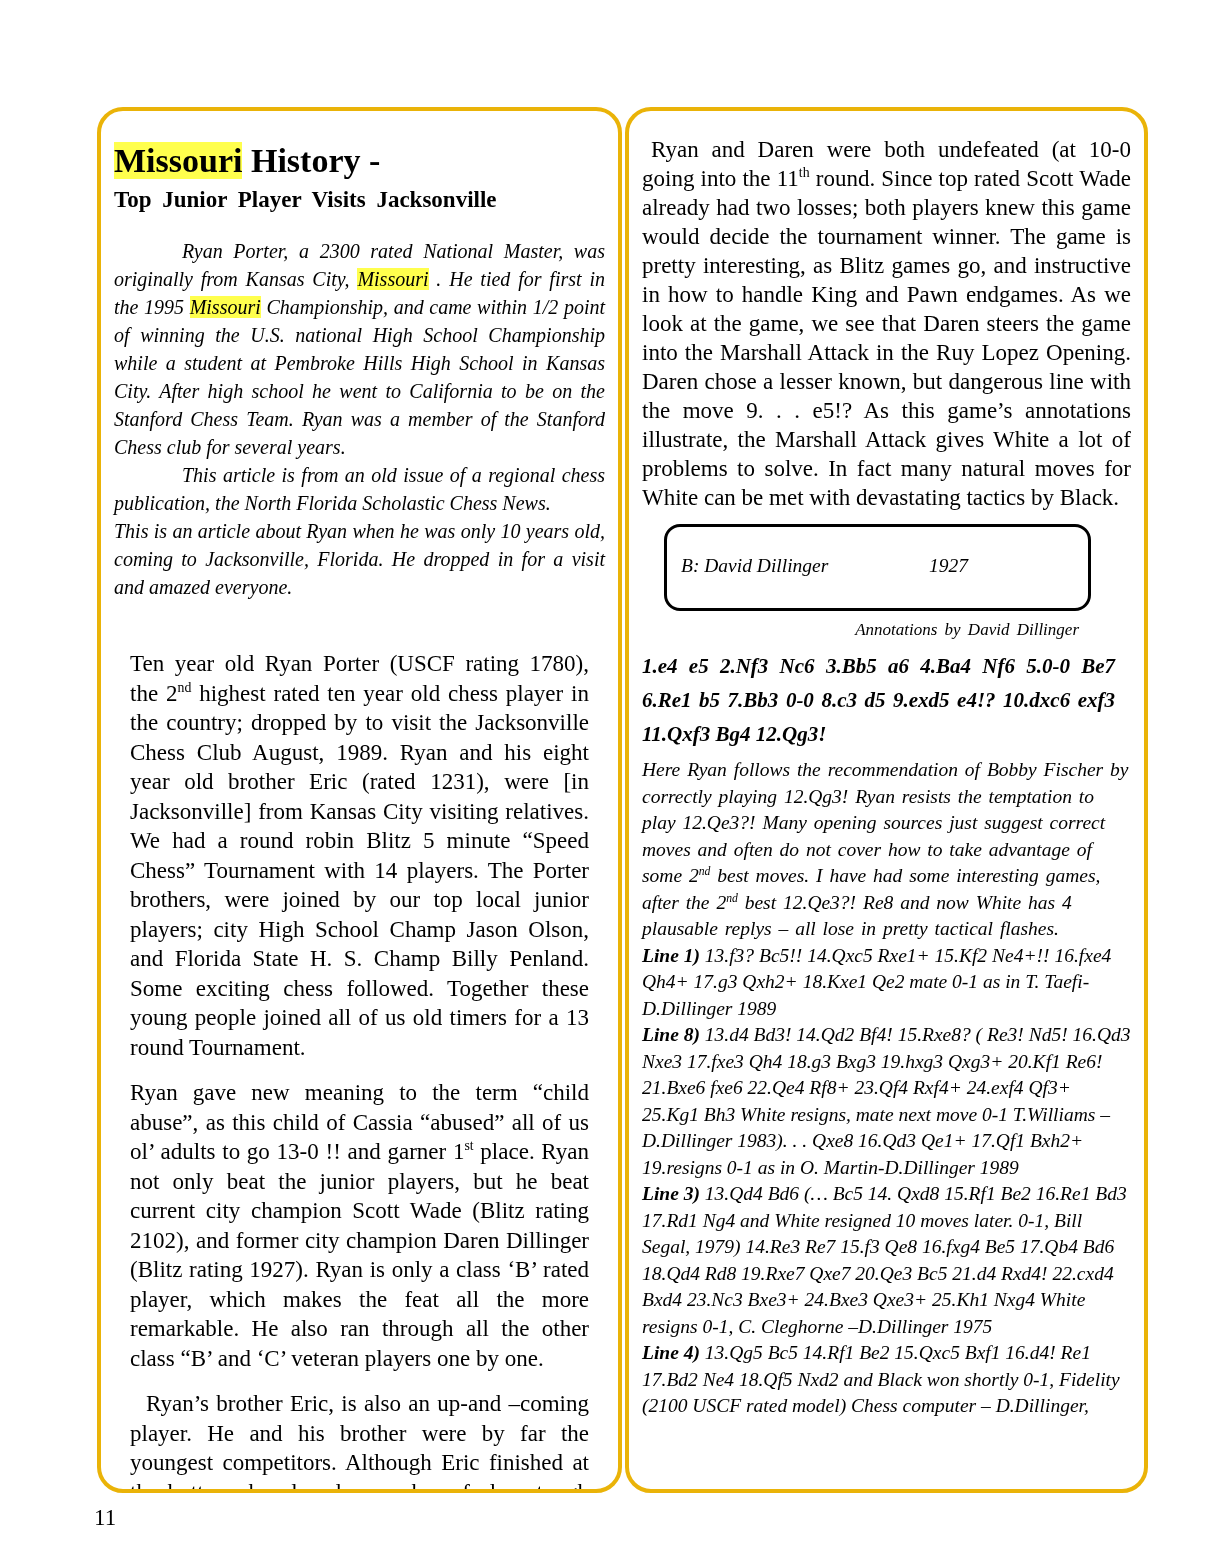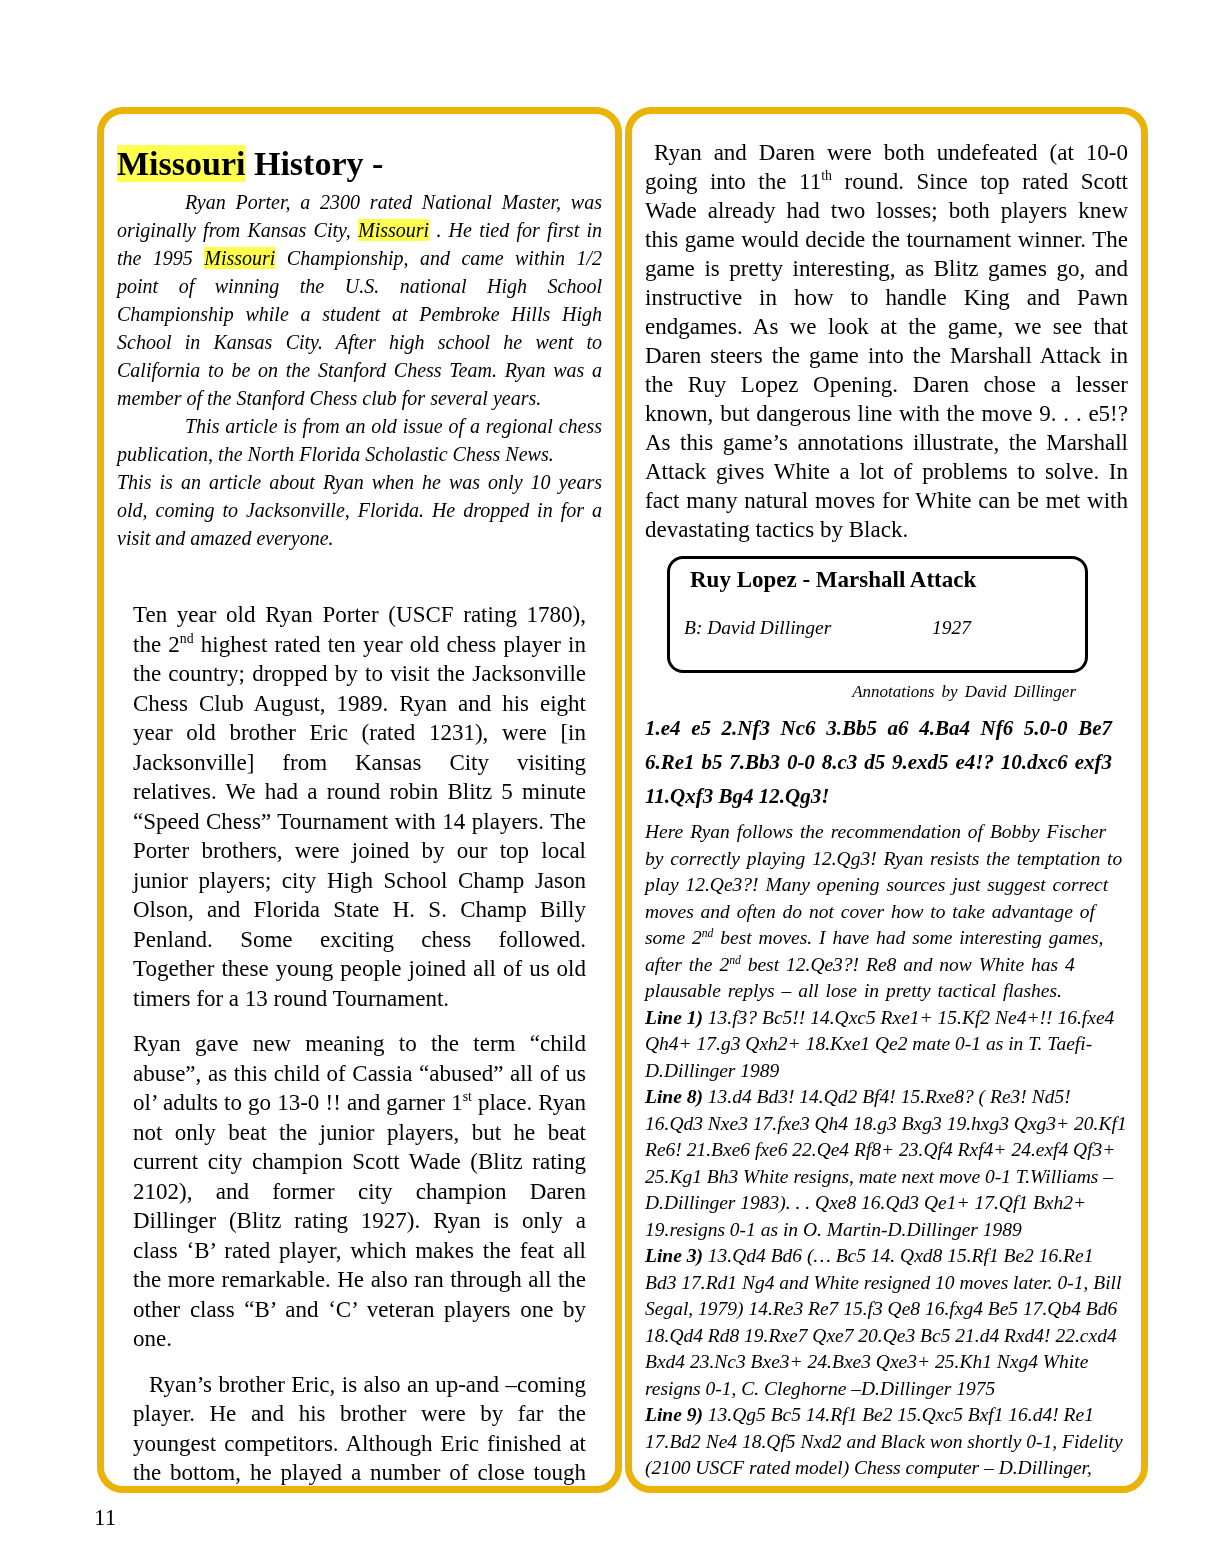--- a/index.html
+++ b/index.html
@@ -7,21 +7,21 @@
     width:1206px;height:1566px;
     background:#ffffff;
     font-family:"Liberation Serif", serif;
     color:#000;
     position:relative;
   }
   .page{position:absolute;left:0;top:0;width:1206px;height:1566px;background:#fff;}
   .col-box{
     position:absolute;
     box-sizing:border-box;
-    border:7px solid #eab308;
+    border:4px solid #eab308;
     border-radius:26px;
     background:#fff;
     overflow:hidden;
   }
   .box-left{left:97px;top:107px;width:525px;height:1386px;padding:30px 13px 10px 13px;}
   .box-right{left:625px;top:107px;width:523px;height:1386px;padding:24px 13px 10px 13px;}
 
   
   .title{font-size:34px;font-weight:bold;line-height:40px;margin:0 0 4px 0;}
   .hl{background:#ffff4d;}
@@ -62,58 +62,58 @@
 
   .page-number{position:absolute;left:94px;top:1505px;font-size:23px;}
 </style>
 </head>
 <body>
 
 <div class="page">
 
   <div class="col-box box-left">
     <h1 class="title"><span class="hl">Missouri</span><span> History -</span></h1>
+    <h2 class="subtitle">Top Junior Player Visits Jacksonville</h2>
 
     <div class="intro">
       <p class="indent"><span>Ryan Porter, a 2300 rated National Master, was originally from Kansas City, </span><span class="hl">Missouri</span><span> . He tied for first in the 1995 </span><span class="hl">Missouri</span><span> Championship, and came within 1/2 point of winning the U.S. national High School Championship while a student at Pembroke Hills High School in Kansas City. After high school he went to California to be on the Stanford Chess Team.  Ryan was a member of the Stanford Chess club for several years.</span></p>
       <p class="indent"><span>This article is from an old issue of a regional chess publication, the North Florida Scholastic Chess News.</span></p>
       <p><span>This is an article about Ryan when he was only 10 years old, coming to Jacksonville, Florida.  He dropped in for a visit and amazed everyone.</span></p>
     </div>
 
     <div class="body-text">
       <p><span>Ten year old Ryan Porter (USCF rating 1780), the 2</span><span class="sup">nd</span><span> highest rated ten year old chess player in the country; dropped by to visit the Jacksonville Chess Club August, 1989. Ryan and his eight year old brother Eric (rated 1231), were [in Jacksonville] from Kansas City visiting relatives. We had a round robin Blitz 5 minute “Speed Chess” Tournament with 14 players. The Porter brothers, were joined by our top local junior players; city High School Champ Jason Olson, and Florida State H. S. Champ Billy Penland.  Some exciting chess followed.  Together these young people joined all of us old timers for a 13 round Tournament.</span></p>
       <p><span>Ryan gave new meaning to the term “child abuse”, as this child of Cassia “abused” all of us ol’ adults to go  13-0 !! and garner 1</span><span class="sup">st</span><span> place. Ryan not only beat the junior players, but he beat current city champion Scott Wade (Blitz rating 2102), and former city champion Daren Dillinger (Blitz rating 1927).  Ryan is only a class ‘B’ rated player, which makes the feat all the more remarkable.  He also ran through all the other class “B’ and ‘C’ veteran players one by one.</span></p>
       <p class="indent-sm"><span>Ryan’s brother Eric, is also an up-and –coming player. He and his brother were by far the  youngest competitors. Although Eric finished at the bottom, he played a number of close tough games and did himself proud. Ryan’s win against 2</span><span class="sup">nd</span><span> place finisher Daren Dillinger is appended below. His fine result is indicative of greater things to come from this youngster.</span></p>
     </div>
   </div>
 
   <div class="col-box box-right">
     <div class="lead">
       <p class="indent-xs"><span>Ryan and Daren were both undefeated (at 10-0 going into the 11</span><span class="sup">th</span><span> round.  Since top rated Scott Wade already had two losses; both players knew this game would decide the tournament winner. The game is pretty interesting, as Blitz games go, and instructive in how to handle King and Pawn endgames. As we look at the game, we see that Daren steers the game into the Marshall Attack in the Ruy Lopez Opening.  Daren chose a lesser known, but dangerous line with the move  9. . . e5!?  As this game’s annotations illustrate, the Marshall Attack gives White a lot of problems to solve.  In fact many natural moves for White can be met with devastating tactics by Black.</span></p>
     </div>
 
     <div class="game-box">
-      <p class="game-title">Ruy Lopez - Marshall Attack</p>
       <p class="game-line">
         <span class="who">B: David Dillinger</span>
         <span>1927</span>
       </p>
     </div>
 
     <p class="credit">Annotations by David Dillinger</p>
 
     <p class="moves">1.e4 e5  2.Nf3 Nc6  3.Bb5 a6  4.Ba4 Nf6  5.0-0 Be7  6.Re1 b5  7.Bb3 0-0  8.c3 d5  9.exd5 e4!?  10.dxc6 exf3 11.Qxf3 Bg4  12.Qg3!</p>
 
     <div class="note">
       <p><span>Here Ryan follows the recommendation of Bobby Fischer by correctly playing  12.Qg3!  Ryan resists the temptation to play 12.Qe3?!  Many opening sources just suggest correct moves and often do not cover how to take advantage of some 2</span><span class="sup">nd</span><span> best moves.  I have had some interesting games, after the 2</span><span class="sup">nd</span><span> best 12.Qe3?!  Re8 and now White has 4 plausable  replys – all lose in pretty tactical flashes.</span></p>
     </div>
 
     <div class="lines">
       <p><span class="bl">Line 1)</span><span> 13.f3? Bc5!! 14.Qxc5  Rxe1+ 15.Kf2 Ne4+!! 16.fxe4 Qh4+ 17.g3 Qxh2+ 18.Kxe1 Qe2 mate 0-1 as in T. Taefi-D.Dillinger 1989</span></p>
       <p><span class="bl">Line 8)</span><span> 13.d4 Bd3! 14.Qd2 Bf4! 15.Rxe8? ( Re3! Nd5! 16.Qd3 Nxe3 17.fxe3 Qh4 18.g3 Bxg3 19.hxg3 Qxg3+ 20.Kf1 Re6! 21.Bxe6 fxe6 22.Qe4 Rf8+ 23.Qf4 Rxf4+ 24.exf4 Qf3+ 25.Kg1 Bh3 White resigns, mate next move 0-1 T.Williams – D.Dillinger 1983). . . Qxe8  16.Qd3  Qe1+  17.Qf1  Bxh2+ 19.resigns  0-1  as in O. Martin-D.Dillinger  1989</span></p>
       <p><span class="bl">Line 3)</span><span> 13.Qd4 Bd6 (… Bc5  14. Qxd8  15.Rf1  Be2  16.Re1 Bd3  17.Rd1  Ng4  and White resigned 10 moves later. 0-1, Bill Segal,  1979)  14.Re3 Re7 15.f3 Qe8 16.fxg4 Be5 17.Qb4 Bd6 18.Qd4 Rd8 19.Rxe7 Qxe7 20.Qe3 Bc5 21.d4 Rxd4! 22.cxd4 Bxd4  23.Nc3 Bxe3+ 24.Bxe3 Qxe3+ 25.Kh1 Nxg4 White resigns 0-1,  C. Cleghorne –D.Dillinger 1975</span></p>
-      <p><span class="bl"> Line 9)</span><span>  13.Qg5  Bc5 14.Rf1 Be2 15.Qxc5 Bxf1 16.d4! Re1 17.Bd2 Ne4 18.Qf5 Nxd2 and Black won shortly 0-1, Fidelity (2100 USCF rated model) Chess computer – D.Dillinger,</span></p>
+      <p><span class="bl"> Line 4)</span><span>  13.Qg5  Bc5 14.Rf1 Be2 15.Qxc5 Bxf1 16.d4! Re1 17.Bd2 Ne4 18.Qf5 Nxd2 and Black won shortly 0-1, Fidelity (2100 USCF rated model) Chess computer – D.Dillinger,</span></p>
     </div>
 
   </div>
 
   <div class="page-number">11</div>
 </div>
 
 </body></html>

